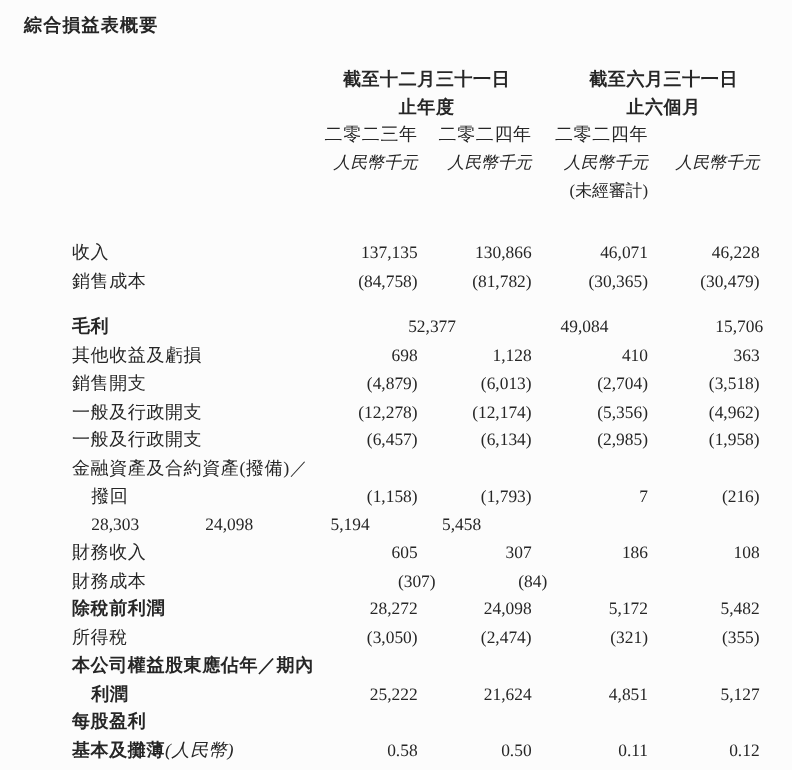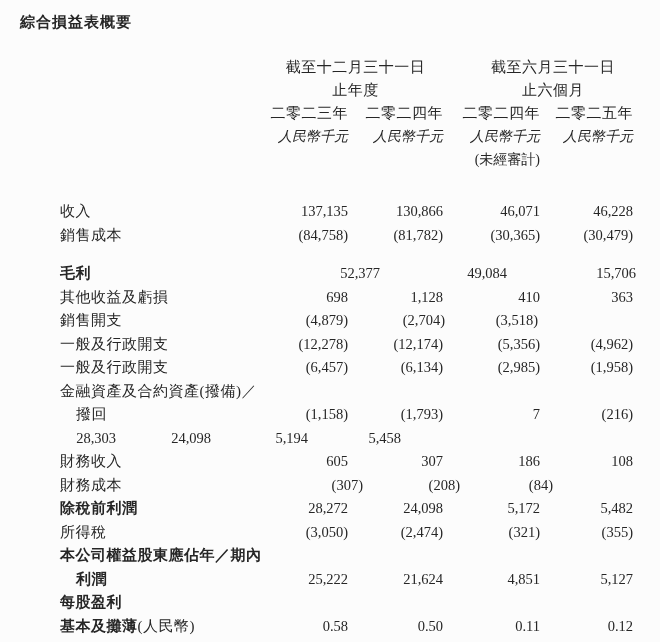--- a/index.html
+++ b/index.html
@@ -7,38 +7,38 @@
        font-family:"Liberation Serif","DejaVu Serif",serif;color:#262626;}
   .page{position:relative;width:591px;height:642px;}
 
   .doc-title{margin:0;padding:12px 0 0 20px;font-size:15px;font-weight:bold;
              letter-spacing:1px;line-height:20px;}
 
   
   .thead{margin:24px 0 0 36px;width:597px;}
   .hrow{display:flex;line-height:23px;font-size:15px;}
   .hspacer{width:232px;flex:none;}
-  .hgroup{font-weight:normal;text-align:center;letter-spacing:0.5px;}
+  .hgroup{font-weight:bold;text-align:center;letter-spacing:0.5px;}
   .g1{width:175px;flex:none;}
   .g2{width:190px;flex:none;box-sizing:border-box;padding-left:30px;}
   .hc{flex:none;text-align:right;}
   .c1{width:80px;}.c2{width:95px;}.c3{width:97px;}.c4{width:93px;}
   .year{font-weight:normal;letter-spacing:0.5px;}
   .unit{font-style:italic;font-size:14px;}
   .note{font-size:14px;}
 
   
   .tbody{margin:29px 0 0 36px;width:597px;}
   .row{display:flex;line-height:23.5px;font-size:15px;}
   .gap-top{margin-top:15px;gap:32px;}
   .cell-label{width:232px;flex:none;box-sizing:border-box;padding-left:24px;
               letter-spacing:0.5px;}
   .cell-label.indent{padding-left:40px;}
   .bold-row .cell-label{font-weight:bold;}
-  .label-suffix{font-weight:normal;}
+  .label-suffix{font-style:italic;font-weight:normal;}
   .cell-num{flex:none;text-align:right;font-size:14.5px;}
 </style>
 </head>
 <body>
 
 <div class="page">
 
   <h1 class="doc-title">綜合損益表概要</h1>
 
   <div class="thead">
@@ -50,21 +50,20 @@
     <div class="hrow">
       <div class="hspacer"></div>
       <div class="hgroup g1">止年度</div>
       <div class="hgroup g2">止六個月</div>
     </div>
     <div class="hrow">
       <div class="hspacer"></div>
       <div class="hc c1 year">二零二三年</div>
       <div class="hc c2 year">二零二四年</div>
       <div class="hc c3 year">二零二四年</div>
-      <div class="hc c4 year">二零二五年</div>
     </div>
     <div class="hrow">
       <div class="hspacer"></div>
       <div class="hc c1 unit">人民幣千元</div>
       <div class="hc c2 unit">人民幣千元</div>
       <div class="hc c3 unit">人民幣千元</div>
       <div class="hc c4 unit">人民幣千元</div>
     </div>
     <div class="hrow">
       <div class="hspacer"></div>
@@ -100,20 +99,21 @@
       <div class="row">
       <div class="cell-label"><span>其他收益及虧損</span><span class="label-suffix"></span></div>
       <div class="cell-num c1">698</div>
       <div class="cell-num c2">1,128</div>
       <div class="cell-num c3">410</div>
       <div class="cell-num c4">363</div>
     </div>
       <div class="row">
       <div class="cell-label"><span>銷售開支</span><span class="label-suffix"></span></div>
       <div class="cell-num c1">(4,879)</div>
+      <div class="cell-num c2">(6,013)</div>
       <div class="cell-num c3">(2,704)</div>
       <div class="cell-num c4">(3,518)</div>
     </div>
       <div class="row">
       <div class="cell-label"><span>一般及行政開支</span><span class="label-suffix"></span></div>
       <div class="cell-num c1">(12,278)</div>
       <div class="cell-num c2">(12,174)</div>
       <div class="cell-num c3">(5,356)</div>
       <div class="cell-num c4">(4,962)</div>
     </div>
@@ -147,21 +147,20 @@
       <div class="row">
       <div class="cell-label"><span>財務收入</span><span class="label-suffix"></span></div>
       <div class="cell-num c1">605</div>
       <div class="cell-num c2">307</div>
       <div class="cell-num c3">186</div>
       <div class="cell-num c4">108</div>
     </div>
       <div class="row">
       <div class="cell-label"><span>財務成本</span><span class="label-suffix"></span></div>
       <div class="cell-num c2">(307)</div>
-      <div class="cell-num c3">(208)</div>
       <div class="cell-num c4">(84)</div>
     </div>
       <div class="row bold-row">
       <div class="cell-label"><span>除稅前利潤</span><span class="label-suffix"></span></div>
       <div class="cell-num c1">28,272</div>
       <div class="cell-num c2">24,098</div>
       <div class="cell-num c3">5,172</div>
       <div class="cell-num c4">5,482</div>
     </div>
       <div class="row">

